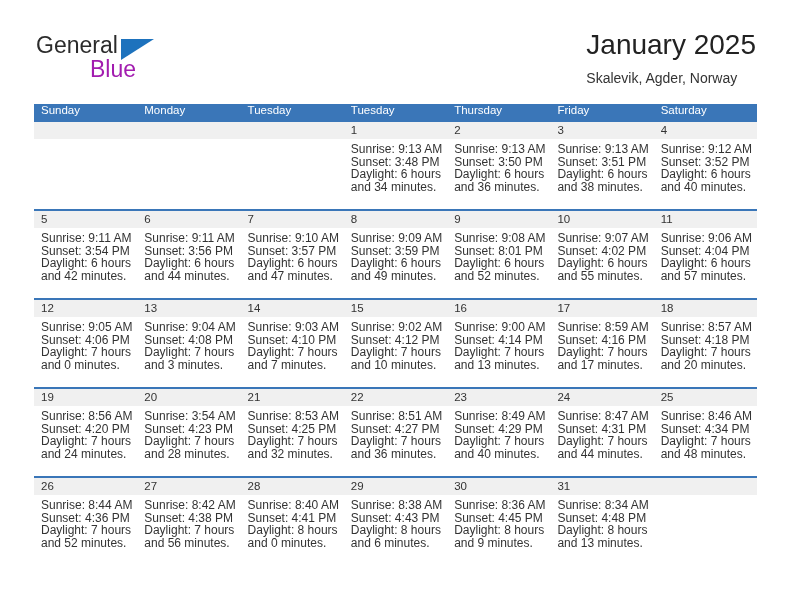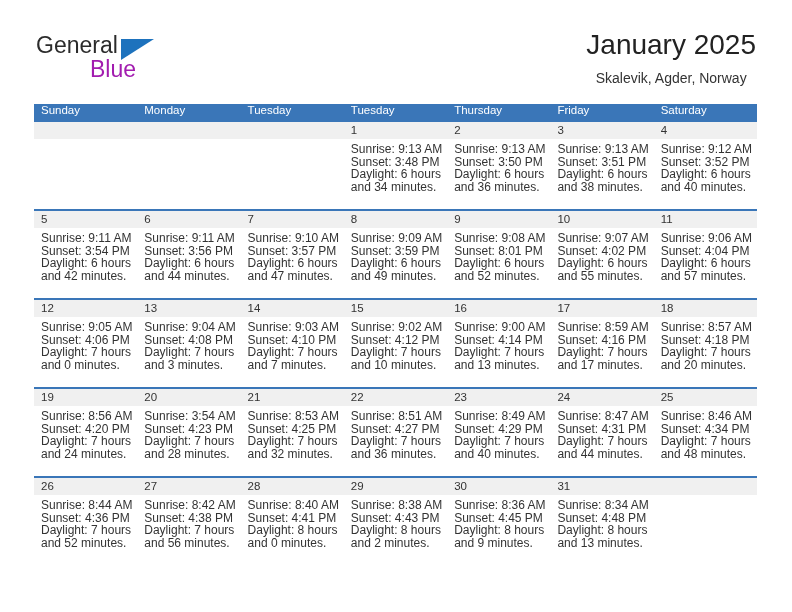--- a/index.html
+++ b/index.html
@@ -62,21 +62,21 @@
     font-size: 23px;
     color: #a21caf;
     line-height: 26px;
     font-family: "Liberation Sans", sans-serif;
   }
 
   .titles {
     position: absolute;
     right: 36px;
     top: 28px;
-    text-align: center;
+    text-align: left;
   }
   .cal-title {
     font-size: 28px;
     color: #222222;
     line-height: 34px;
     white-space: nowrap;
   }
   .cal-subtitle {
     font-size: 14px;
     color: #333333;
@@ -504,21 +504,21 @@
               </div>
             </div>
           </td>
           <td>
             <div class="daycell">
               <div class="daynum-band">29</div>
               <div class="details">
                 <div>Sunrise: 8:38 AM</div>
                 <div>Sunset: 4:43 PM</div>
                 <div>Daylight: 8 hours</div>
-                <div>and 2 minutes.</div>
+                <div>and 6 minutes.</div>
               </div>
             </div>
           </td>
           <td>
             <div class="daycell">
               <div class="daynum-band">30</div>
               <div class="details">
                 <div>Sunrise: 8:36 AM</div>
                 <div>Sunset: 4:45 PM</div>
                 <div>Daylight: 8 hours</div>

